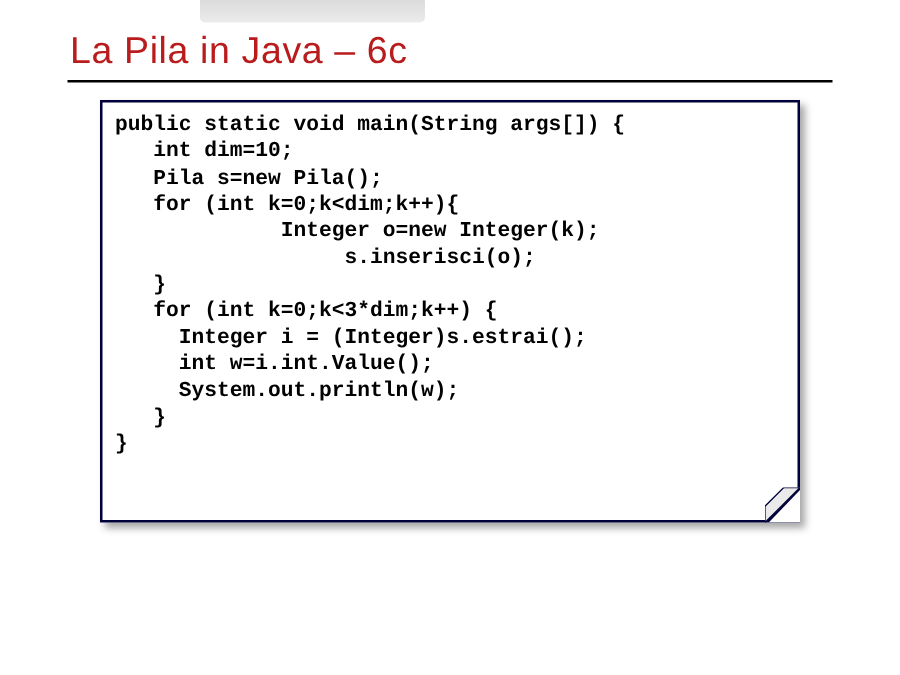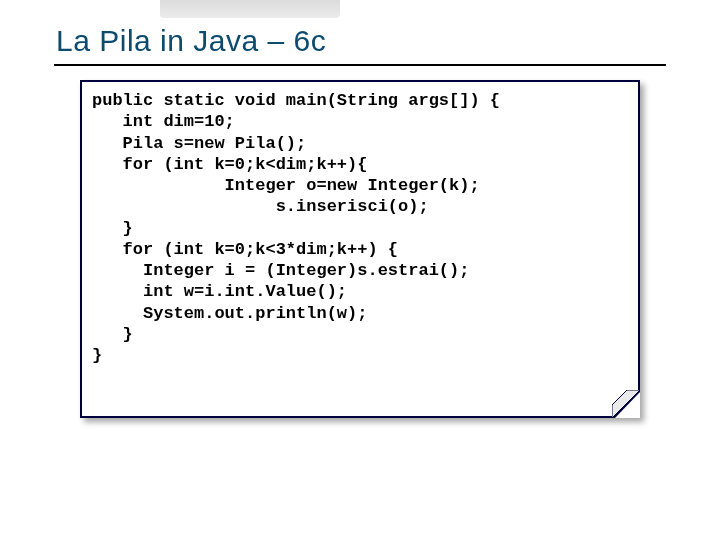--- a/index.html
+++ b/index.html
@@ -26,21 +26,21 @@
     background: linear-gradient(#b8b8b8, #d8d8d8);
     border-radius: 0 0 4px 4px;
     opacity: 0.5;
   }
   .title {
     position: absolute;
     top: 24px;
     left: 56px;
     font-size: 30px;
     font-family: Verdana, Arial, sans-serif;
-    color: #0c4a6e;
+    color: #b91c1c;
     letter-spacing: 0.5px;
   }
   .title-underline {
     position: absolute;
     top: 64px;
     left: 54px;
     width: 612px;
     height: 2px;
     background: #000;
   }

